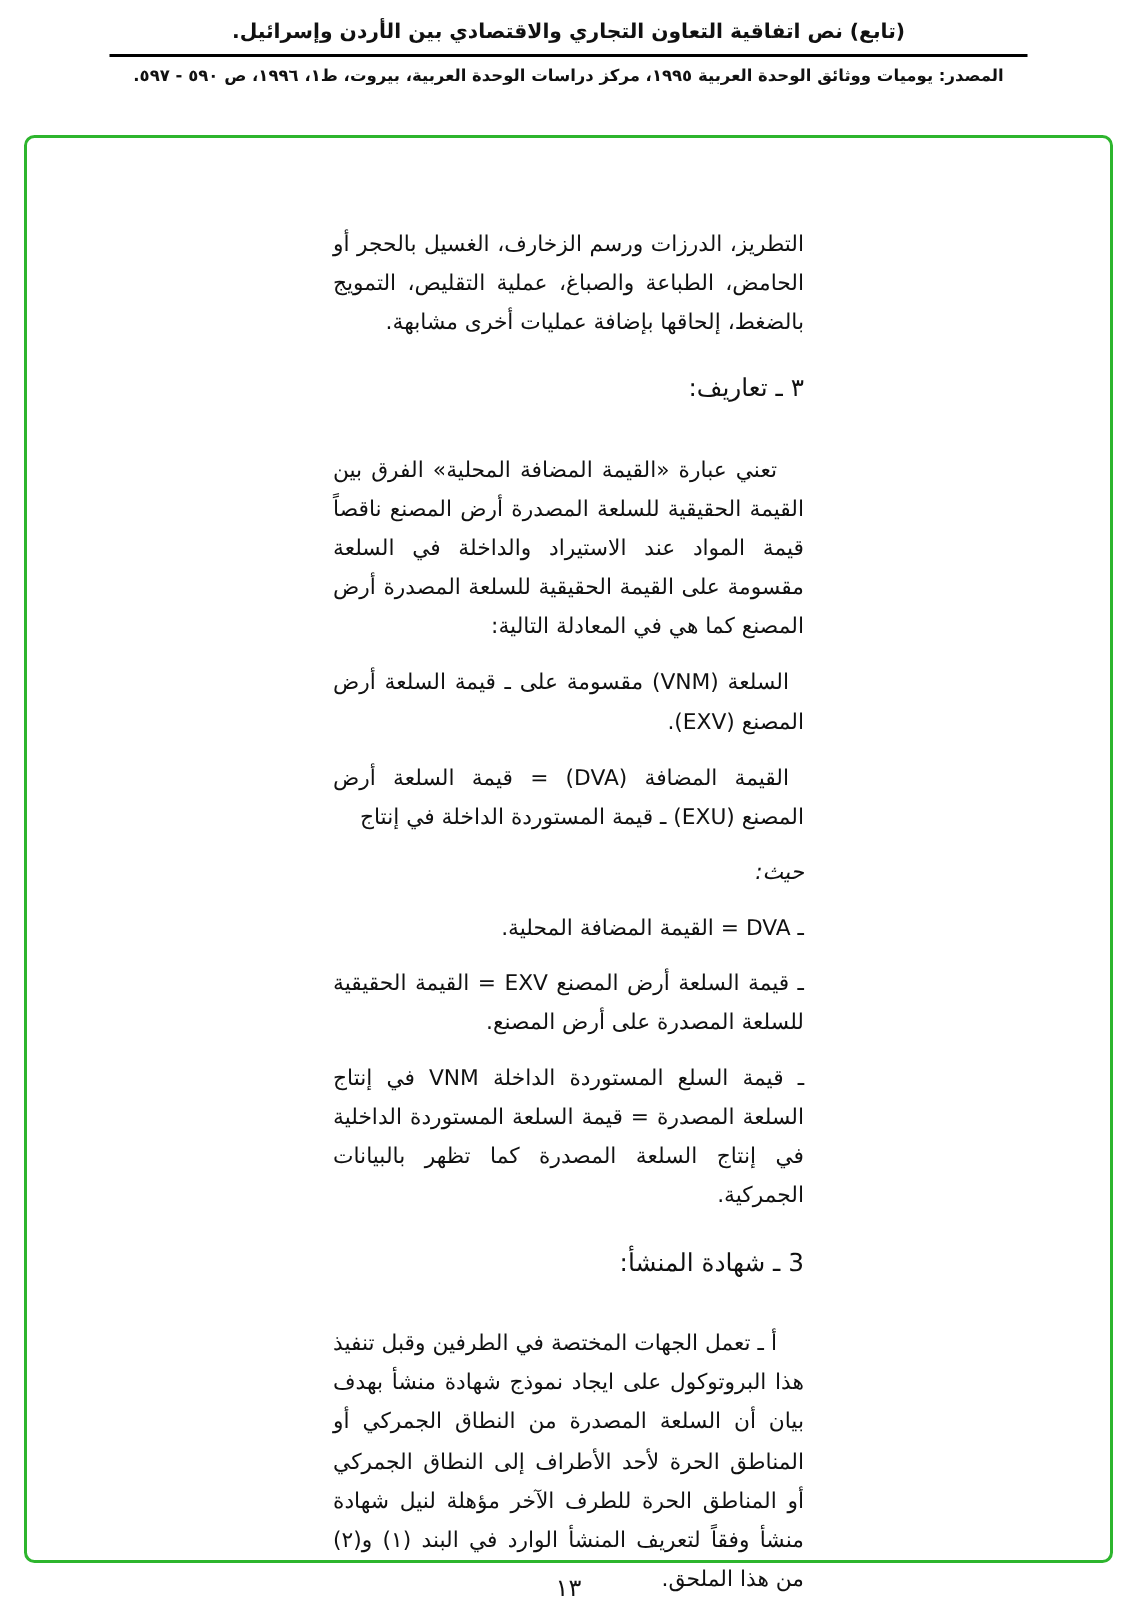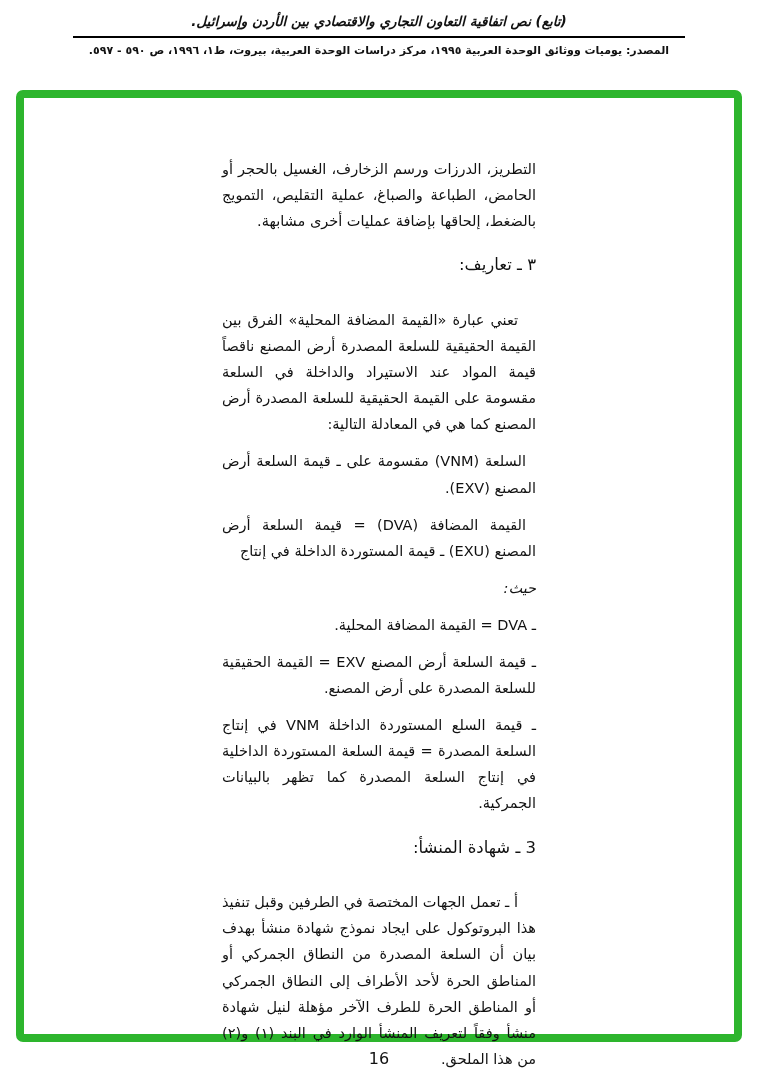--- a/index.html
+++ b/index.html
@@ -19,39 +19,38 @@
   }
   
   .doc-header {
     padding-top: 13px;
     text-align: center;
   }
   .doc-header .title-line {
     font-weight: bold;
     font-size: 13.5px;
     letter-spacing: 0.2px;
-    font-style: italic;
   }
   .header-rule {
     width: 612px;
     margin: 7px auto 6px auto;
     border-bottom: 2.5px solid #000;
   }
   .doc-header .source-line {
     font-weight: bold;
     font-size: 11px;
   }
   
   .content-frame {
     position: absolute;
     left: 16px;
     top: 90px;
     width: 726px;
     height: 952px;
-    border: 8px solid #0f766e;
+    border: 2px solid #0f766e;
     border-radius: 7px;
     background: #ffffff;
   }
   .text-column {
     width: 314px;
     margin: 0 auto;
     padding-top: 58px;
     font-size: 14.5px;
     line-height: 1.8;
     text-align: justify;
@@ -110,15 +109,15 @@
 
       <p class="definition">ـ قيمة السلع المستوردة الداخلة VNM في إنتاج السلعة المصدرة = قيمة السلعة المستوردة الداخلية في إنتاج السلعة المصدرة كما تظهر بالبيانات الجمركية.</p>
 
       <div class="section-heading">3 ـ شهادة المنشأ:</div>
 
       <p class="para-indent">أ ـ تعمل الجهات المختصة في الطرفين وقبل تنفيذ هذا البروتوكول على ايجاد نموذج شهادة منشأ بهدف بيان أن السلعة المصدرة من النطاق الجمركي أو المناطق الحرة لأحد الأطراف إلى النطاق الجمركي أو المناطق الحرة للطرف الآخر مؤهلة لنيل شهادة منشأ وفقاً لتعريف المنشأ الوارد في البند (١) و(٢) من هذا الملحق.</p>
 
     </div>
   </div>
 
-  <div class="page-number">16</div>
+  <div class="page-number">١٣</div>
 
 </div>
 
 </body></html>

